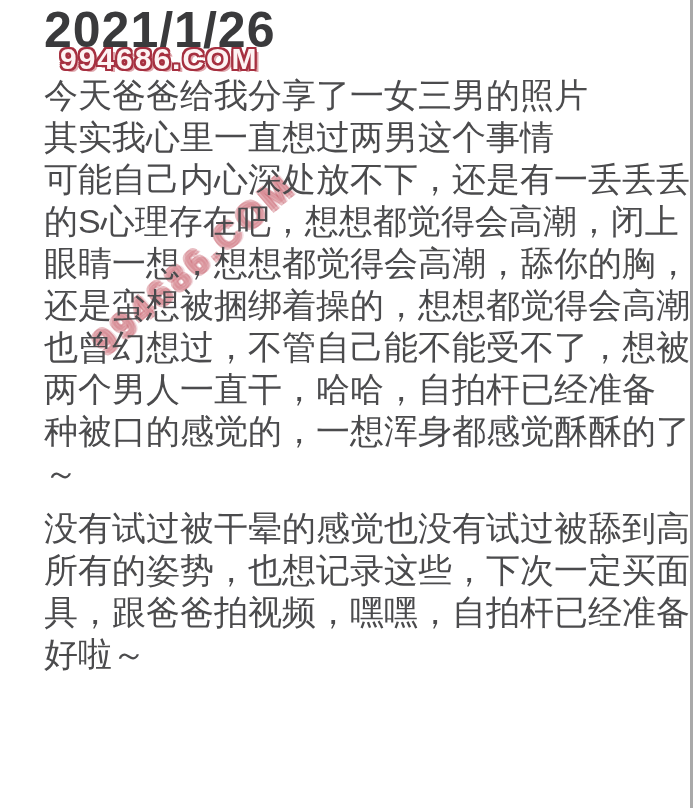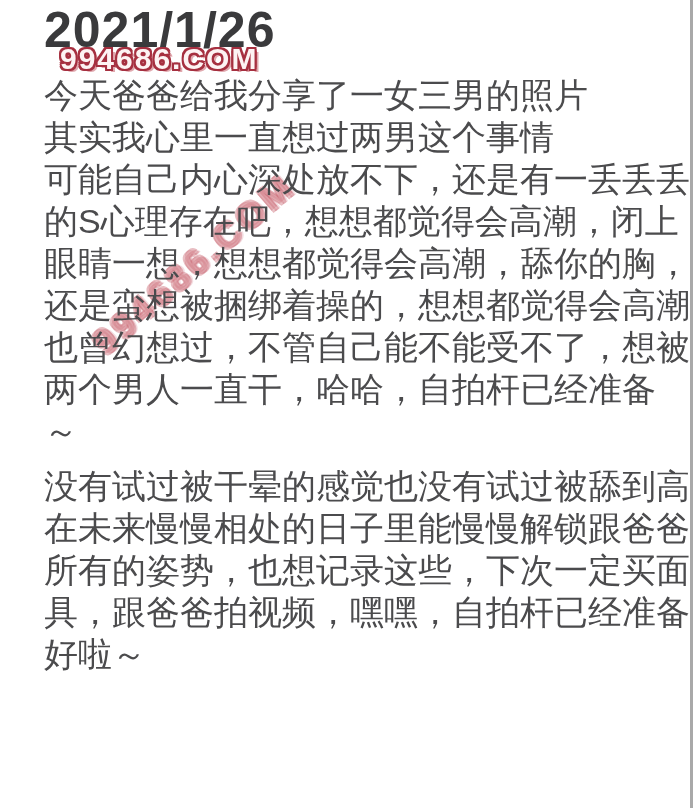--- a/index.html
+++ b/index.html
@@ -88,25 +88,25 @@
   <div class="diary-body" id="diary-body">
       <div class="para">
         <div class="line">今天爸爸给我分享了一女三男的照片</div>
         <div class="line">其实我心里一直想过两男这个事情</div>
         <div class="line">可能自己内心深处放不下，还是有一丢丢丢</div>
         <div class="line">的S心理存在吧，想想都觉得会高潮，闭上</div>
         <div class="line">眼睛一想，想想都觉得会高潮，舔你的胸，</div>
         <div class="line">还是蛮想被捆绑着操的，想想都觉得会高潮，</div>
         <div class="line">也曾幻想过，不管自己能不能受不了，想被</div>
         <div class="line">两个男人一直干，哈哈，自拍杆已经准备</div>
+        <div class="line">种被口的感觉的，一想浑身都感觉酥酥的了</div>
         <div class="line">～</div>
       </div>
       <div class="para">
         <div class="line">没有试过被干晕的感觉也没有试过被舔到高</div>
-        <div class="line">在未来慢慢相处的日子里能慢慢解锁跟爸爸</div>
         <div class="line">所有的姿势，也想记录这些，下次一定买面</div>
         <div class="line">具，跟爸爸拍视频，嘿嘿，自拍杆已经准备</div>
         <div class="line">好啦～</div>
       </div>
     </div>
 
   <div class="edge-line"></div>
 </div>
 
 </body></html>

